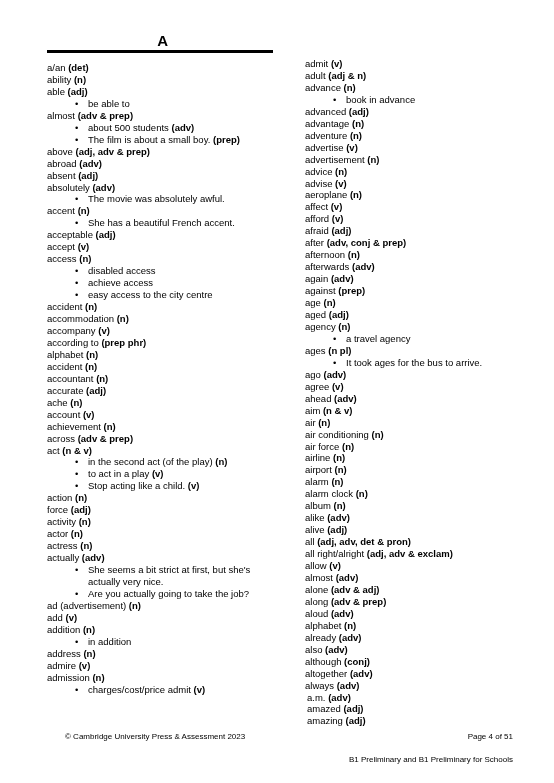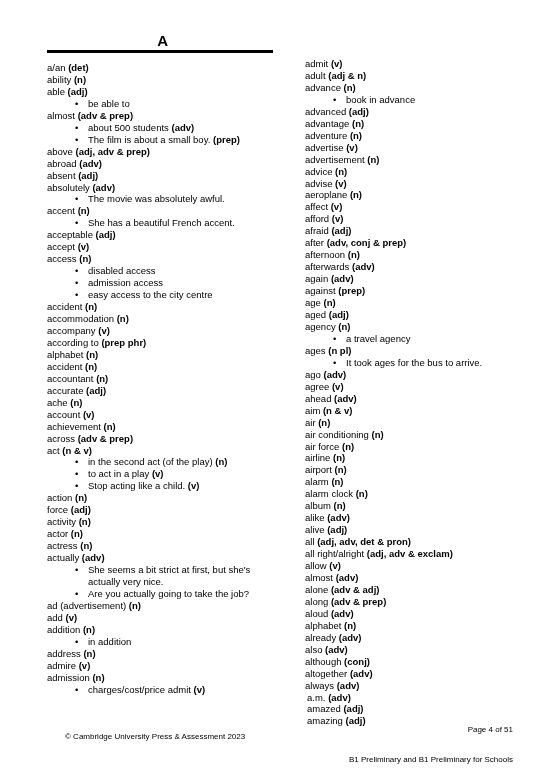--- a/index.html
+++ b/index.html
@@ -95,21 +95,21 @@
     position: absolute;
     left: 65px;
     top: 9px;
     font-size: 8px;
     line-height: 10px;
     white-space: nowrap;
   }
   .footer-page {
     position: absolute;
     right: 41px;
-    top: 2px;
+    top: 9px;
     font-size: 8px;
     line-height: 10px;
     white-space: nowrap;
   }
   .footer-exam {
     position: absolute;
     right: 41px;
     top: 32px;
     font-size: 8px;
     line-height: 10px;
@@ -160,21 +160,21 @@
         </li>
         <li class="entry"><span>acceptable </span><span class="pos">(adj)</span></li>
         <li class="entry"><span>accept </span><span class="pos">(v)</span></li>
         <li class="entry"><span>access </span><span class="pos">(n)</span></li>
         <li class="example">
           <span class="dot">•</span>
           <span class="ex-text"><span>disabled access</span></span>
         </li>
         <li class="example">
           <span class="dot">•</span>
-          <span class="ex-text"><span>admission access</span></span>
+          <span class="ex-text"><span>achieve access</span></span>
         </li>
         <li class="example">
           <span class="dot">•</span>
           <span class="ex-text"><span>easy access to the city centre</span></span>
         </li>
         <li class="entry"><span>accident </span><span class="pos">(n)</span></li>
         <li class="entry"><span>accommodation </span><span class="pos">(n)</span></li>
         <li class="entry"><span>accompany </span><span class="pos">(v)</span></li>
         <li class="entry"><span>according to </span><span class="pos">(prep phr)</span></li>
         <li class="entry"><span>alphabet </span><span class="pos">(n)</span></li>

